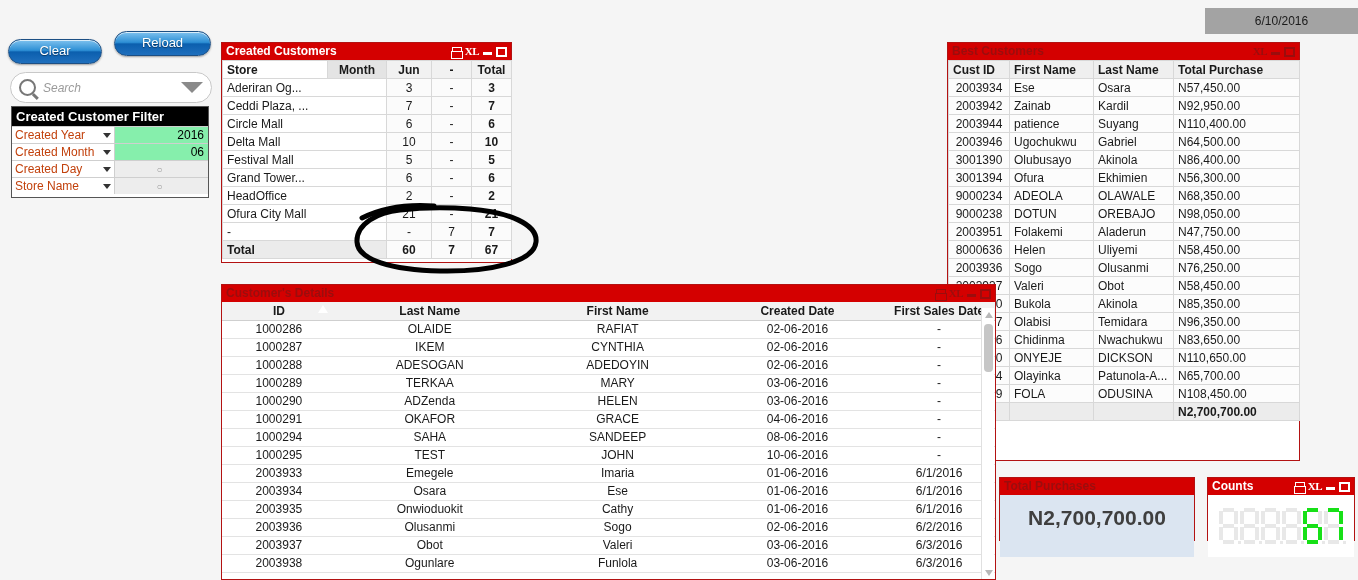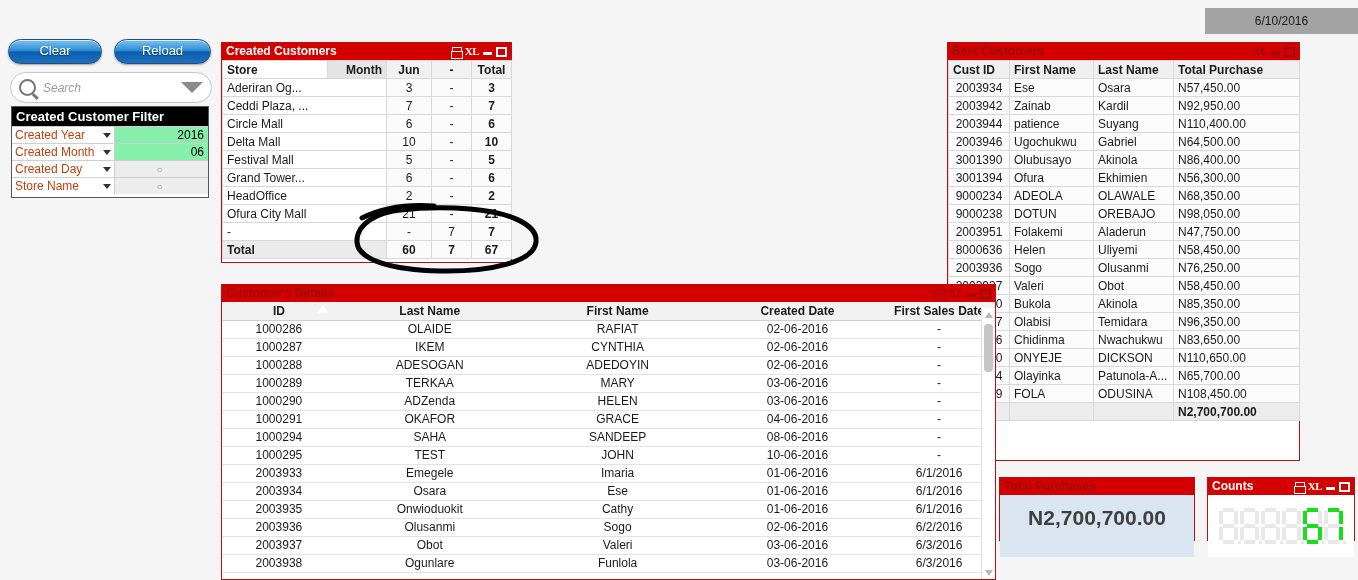--- a/index.html
+++ b/index.html
@@ -71,21 +71,21 @@
     white-space: nowrap; overflow: hidden; color: #1a1a1a;
   }
   table.grid th { background: #f1f1f1; font-weight: bold; }
   table.grid td { background: #fbfbfb; }
   .num { text-align: center; }
   .bold { font-weight: bold; }
   .totalrow td { background: #ebebeb; font-weight: bold; }
 
   
   #cc-table th.store-h { text-align: left; background: #ffffff; }
-  #cc-table th.month-h { background: #e4e4e4; text-align: right; }
+  #cc-table th.month-h { background: #e4e4e4; text-align: center; }
   #cc-table td.store-c { text-align: left; background: #ffffff; }
 
   
   #bc-table th { background: #efefef; text-align: left; }
   #bc-table th.c0 { }
   #bc-table td { background: #fcfcfc; }
   #bc-table td.c0 { text-align: center; }
   #bc-table tr.grand td { background: #ececec; font-weight: bold; }
 
   
@@ -129,21 +129,21 @@
   .annot { position: absolute; pointer-events: none; }
 </style>
 </head>
 <body>
 
 <div id="root">
 
   <div class="datechip" style="left:1205px; top:8px; width:153px; height:26px;">6/10/2016</div>
 
   <div class="btn-glossy" style="left:8px; top:39px; width:94px; height:25px;">Clear</div>
-  <div class="btn-glossy" style="left:114px; top:39px; width:97px; height:25px;">Reload</div>
+  <div class="btn-glossy" style="left:114px; top:31px; width:97px; height:25px;">Reload</div>
 
   <div class="searchbar" style="left:10px; top:72px; width:202px; height:31px;">
     <span class="mag"></span>
     <span class="search-ph">Search</span>
     <span class="caret-dn"></span>
   </div>
 
   <div class="filterbox" style="left:11px; top:106px; width:198px; height:92px;">
     <div class="filter-title">Created Customer Filter</div>
 

